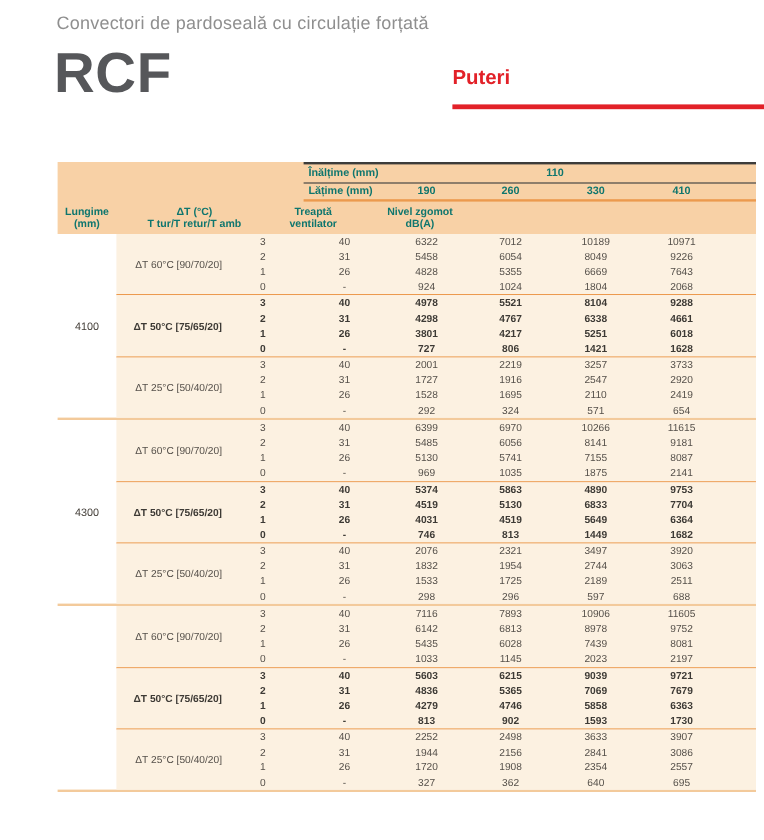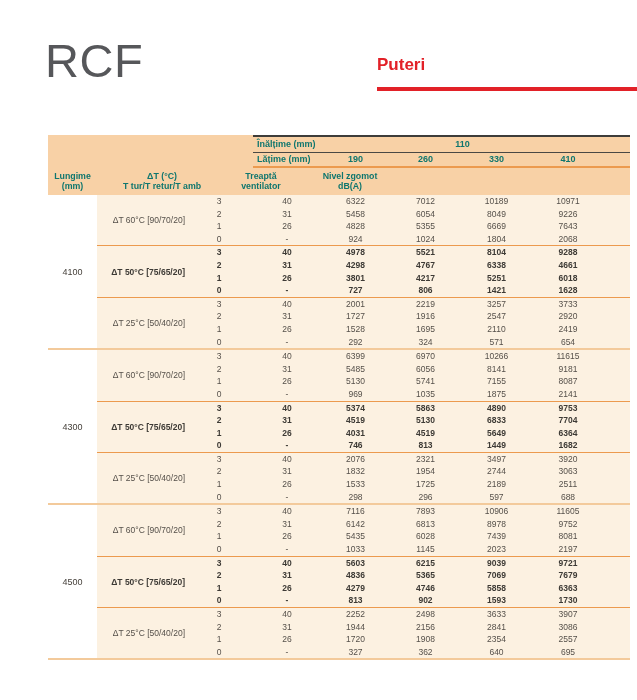--- a/index.html
+++ b/index.html
@@ -1,19 +1,19 @@
 <!DOCTYPE html>
 <html><head>
 <meta charset="utf-8">
 <style>
   html,body{margin:0;padding:0;background:#ffffff;}
   .page{position:relative;width:637px;height:700px;background:#fff;overflow:hidden;
         font-family:"Liberation Sans",sans-serif;color:#4c4741;}
   .subtitle{position:absolute;left:47px;top:11px;font-size:15px;color:#8f8f8f;letter-spacing:.2px;}
-  .product{position:absolute;left:45px;top:33px;font-size:47px;font-weight:400;color:#56575a;letter-spacing:.5px;}
+  .product{position:absolute;left:45px;top:33px;font-size:47px;font-weight:700;color:#56575a;letter-spacing:.5px;}
   .section-label{position:absolute;left:377px;top:55px;font-size:17px;font-weight:bold;color:#e22128;}
   .redline{position:absolute;left:377px;right:0;top:87px;height:4px;background:#e22128;}
 
   .tbl{position:absolute;left:48px;top:135px;width:582px;}
   .thead{position:relative;height:60px;background:#f8d1a6;font-weight:bold;color:#0f766e;}
   .dark-top{position:absolute;left:205px;right:0;top:0;height:2px;background:#3d3c3a;}
   .dark-mid{position:absolute;left:205px;right:0;top:17px;height:1px;background:#4a4844;}
   .orange-line{position:absolute;left:205px;right:0;top:31px;height:2px;background:#ec9a4e;}
   .hgrid{position:absolute;left:205px;right:0;display:grid;
          grid-template-columns:68px 69px 71px 71px 72px 26px;font-size:9px;}
@@ -35,20 +35,21 @@
          border-bottom:1.5px solid #ec9a4e;align-items:center;}
   .block:last-child{border-bottom:none;}
   .block.bold{font-weight:bold;color:#3d3a35;}
   .dtlabel{grid-column:1;grid-row:1/span 4;text-align:right;font-size:8.5px;}
   .cell{text-align:center;line-height:12.6px;}
 </style>
 </head>
 <body>
 
 <div class="page">
+  <div class="subtitle">Convectori de pardoseală cu circulație forțată</div>
   <div class="product">RCF</div>
   <div class="section-label">Puteri</div>
   <div class="redline"></div>
 
   <div class="tbl">
     <div class="thead">
       <div class="dark-top"></div>
       <div class="hgrid rowA">
         <span class="hleft">Înălțime (mm)</span>
         <span class="hspan">110</span>
@@ -244,21 +245,20 @@
             <div class="cell">2511</div>
             <div class="cell">0</div>
             <div class="cell">-</div>
             <div class="cell">298</div>
             <div class="cell">296</div>
             <div class="cell">597</div>
             <div class="cell">688</div>
           </div>
         </div>
         <div class="grp">
-          <div class="lungime">4500</div>
           <div class="block">
             <div class="dtlabel">ΔT 60°C [90/70/20]</div>
             <div class="cell">3</div>
             <div class="cell">40</div>
             <div class="cell">7116</div>
             <div class="cell">7893</div>
             <div class="cell">10906</div>
             <div class="cell">11605</div>
             <div class="cell">2</div>
             <div class="cell">31</div>

